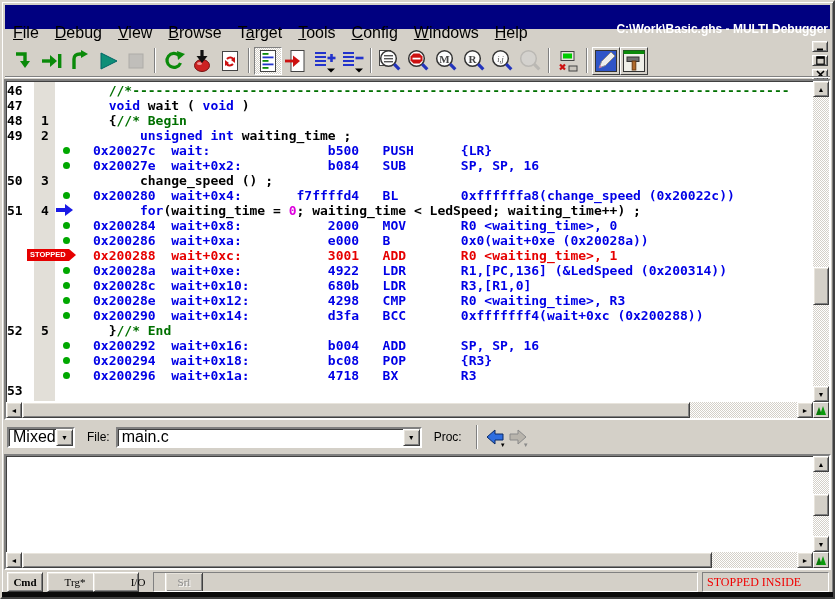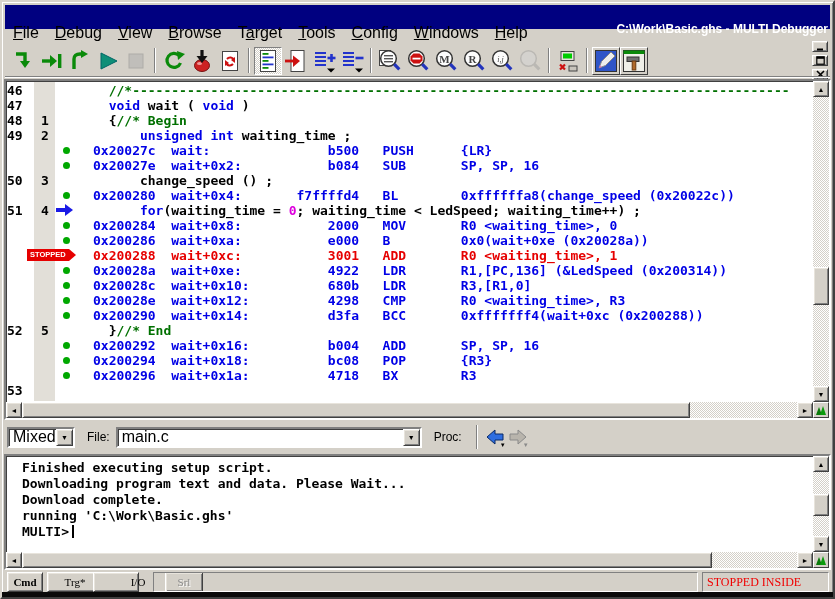--- a/index.html
+++ b/index.html
@@ -364,21 +364,20 @@
     </div>
     <div class="navbtn disabled">
       <svg width="18" height="16" viewBox="0 0 18 16">
         <polygon points="9,1 9,5 1,5 1,11 9,11 9,15 17,8" fill="#b8b4ac" stroke="#8a8a8a"></polygon>
       </svg>
         <span class="dd">▼</span>
     </div>
   </div>
 
   <div class="pane console-pane">
-    <div class="con-lines"><div>Finished executing setup script.</div><div>Downloading program text and data. Please Wait...</div><div>Download complete.</div><div>running 'C:\Work\Basic.ghs'</div><div><span>MULTI&gt;</span><span class="cursor"></span></div></div>
 
     <div class="sb" style="top:0;right:0;bottom:16px;width:16px;">
       <div class="sbbtn" style="top:0;left:0;">
           <span>▲</span>
         </div>
       <div class="sbthumb" style="left:0;top:38px;width:16px;height:22px;"></div>
       <div class="sbbtn" style="bottom:0;left:0;">
           <span>▼</span>
         </div>
     </div>

